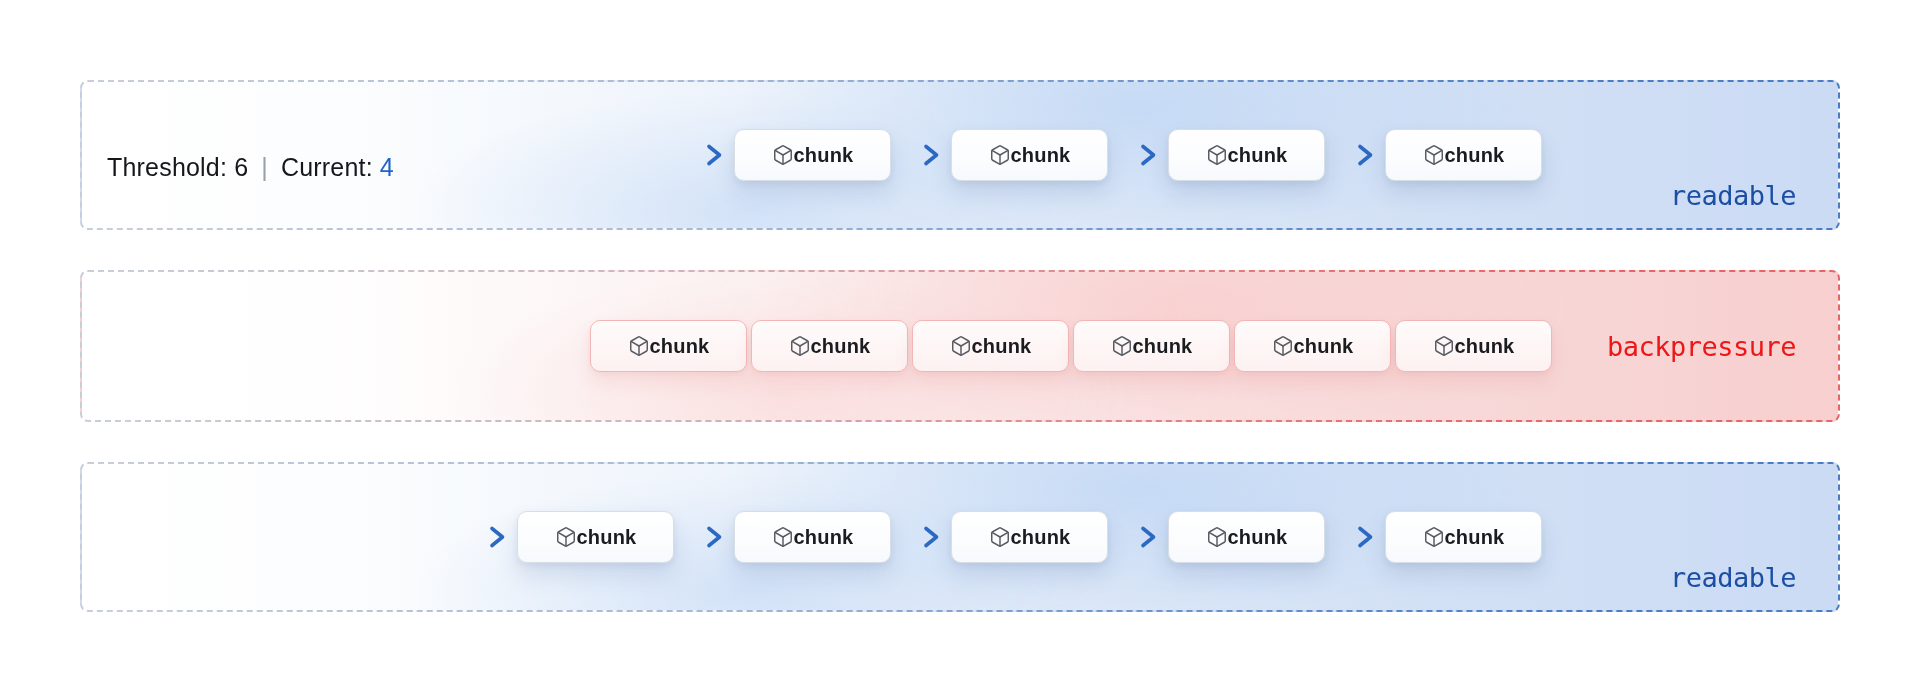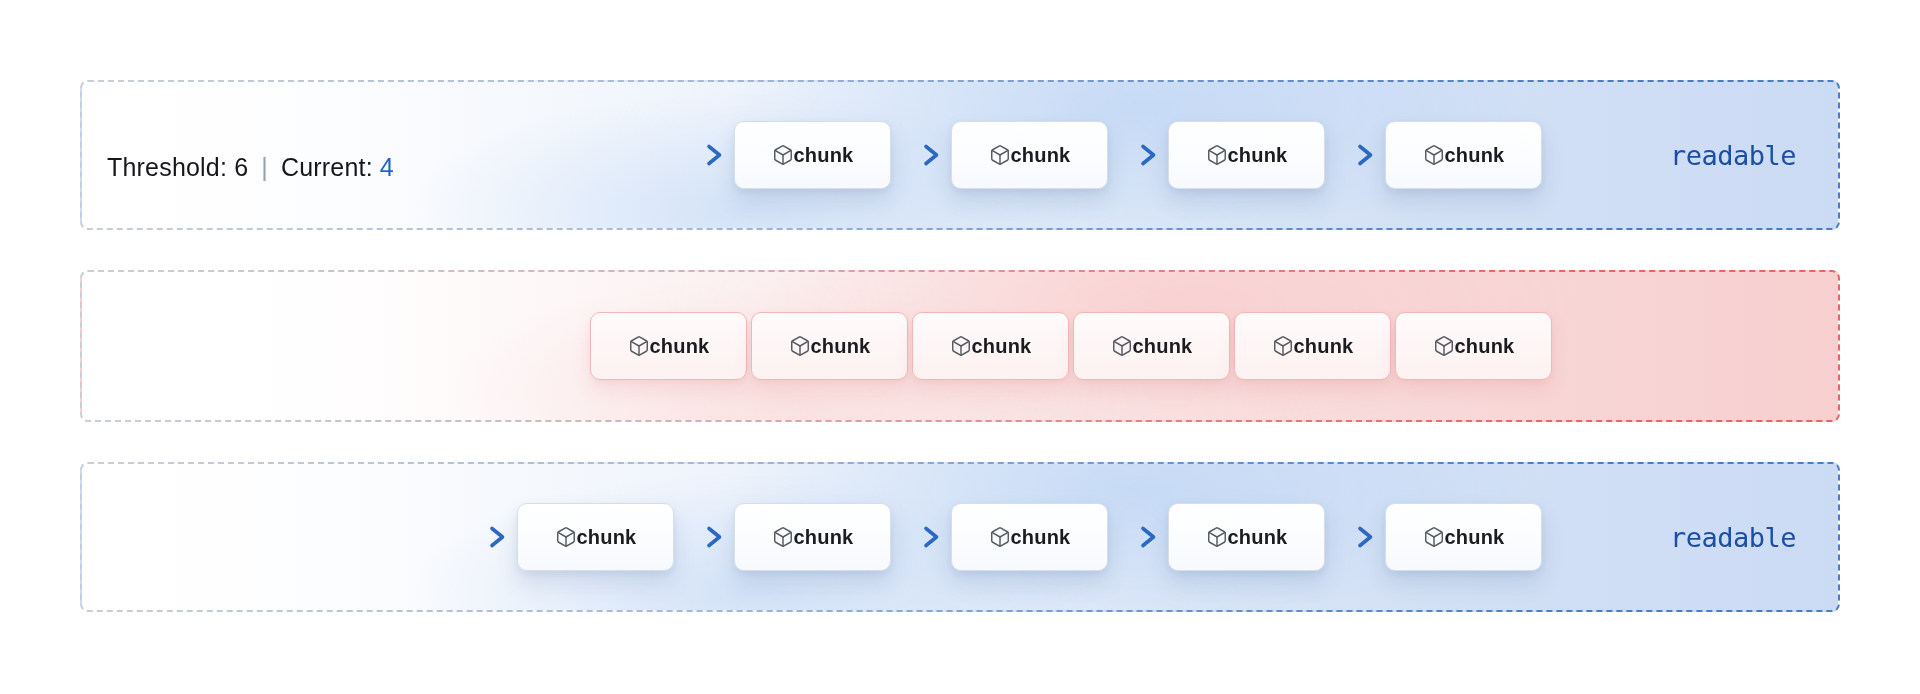--- a/index.html
+++ b/index.html
@@ -69,21 +69,21 @@
     top: 50%;
     transform: translateY(-50%);
     display: flex;
     align-items: center;
   }
   .row-0 .chunks { left: 592px; }
   .row-1 .chunks { left: 508px; gap: 4px; }
   .row-2 .chunks { left: 375px; }
 
   .chunk {
-    width: 157px; height: 68px;
+    width: 157px; height: 52px;
     box-sizing: border-box;
     border-radius: 10px;
     display: flex;
     align-items: center;
     justify-content: center;
     flex: none;
   }
   .row.blue .chunk {
     background: linear-gradient(180deg, #ffffff 0%, #f7fafd 100%);
     border: 1px solid #d9dee6;
@@ -105,21 +105,21 @@
 
   .state {
     position: absolute;
     right: 42px; top: 50%;
     transform: translateY(-50%);
     font-family: "DejaVu Sans Mono", monospace;
     font-size: 27px;
     letter-spacing: -0.5px;
     white-space: nowrap;
   }
-  .row.blue .state { color: #1c4fa4; }
+  .row.blue .state { color: #1c4fa4; margin-top: 40px; }
   .row.red  .state { color: #ee1616; }
 </style>
 </head>
 <body>
 
 <svg width="0" height="0" style="position:absolute" aria-hidden="true">
   <defs>
     <linearGradient id="tailGrad" x1="0" y1="0" x2="1" y2="0">
       <stop offset="0" stop-color="#8fb0dd" stop-opacity="0"></stop>
       <stop offset="0.55" stop-color="#5c8fd4" stop-opacity="0.55"></stop>
@@ -229,20 +229,21 @@
       </div>
       <div class="chunk">
         <svg width="22" height="22" viewBox="0 0 24 24" fill="none" stroke="#565b63" stroke-width="1.6" stroke-linecap="round" stroke-linejoin="round">
           <path d="M21 8a2 2 0 0 0-1-1.73l-7-4a2 2 0 0 0-2 0l-7 4A2 2 0 0 0 3 8v8a2 2 0 0 0 1 1.73l7 4a2 2 0 0 0 2 0l7-4A2 2 0 0 0 21 16Z"></path>
           <path d="m3.3 7 8.7 5 8.7-5"></path>
           <path d="M12 22V12"></path>
         </svg>
         <span class="chunk-label">chunk</span>
       </div>
     </div>
+  <div class="state">backpressure</div>
 </div>
 
 <div class="row row-2 blue">
   <div class="chunks">
       <svg class="arrow" width="38" height="26" viewBox="0 0 38 26">
         <line x1="2" y1="13" x2="30" y2="13" stroke="url(#tailGrad)" stroke-width="3.2" stroke-linecap="round"></line>
         <path d="M24 4.5 L34.5 13 L24 21.5" fill="none" stroke="#2b69c2" stroke-width="3.6" stroke-linecap="round" stroke-linejoin="round"></path>
       </svg>
       <div class="chunk">
         <svg width="22" height="22" viewBox="0 0 24 24" fill="none" stroke="#565b63" stroke-width="1.6" stroke-linecap="round" stroke-linejoin="round">

